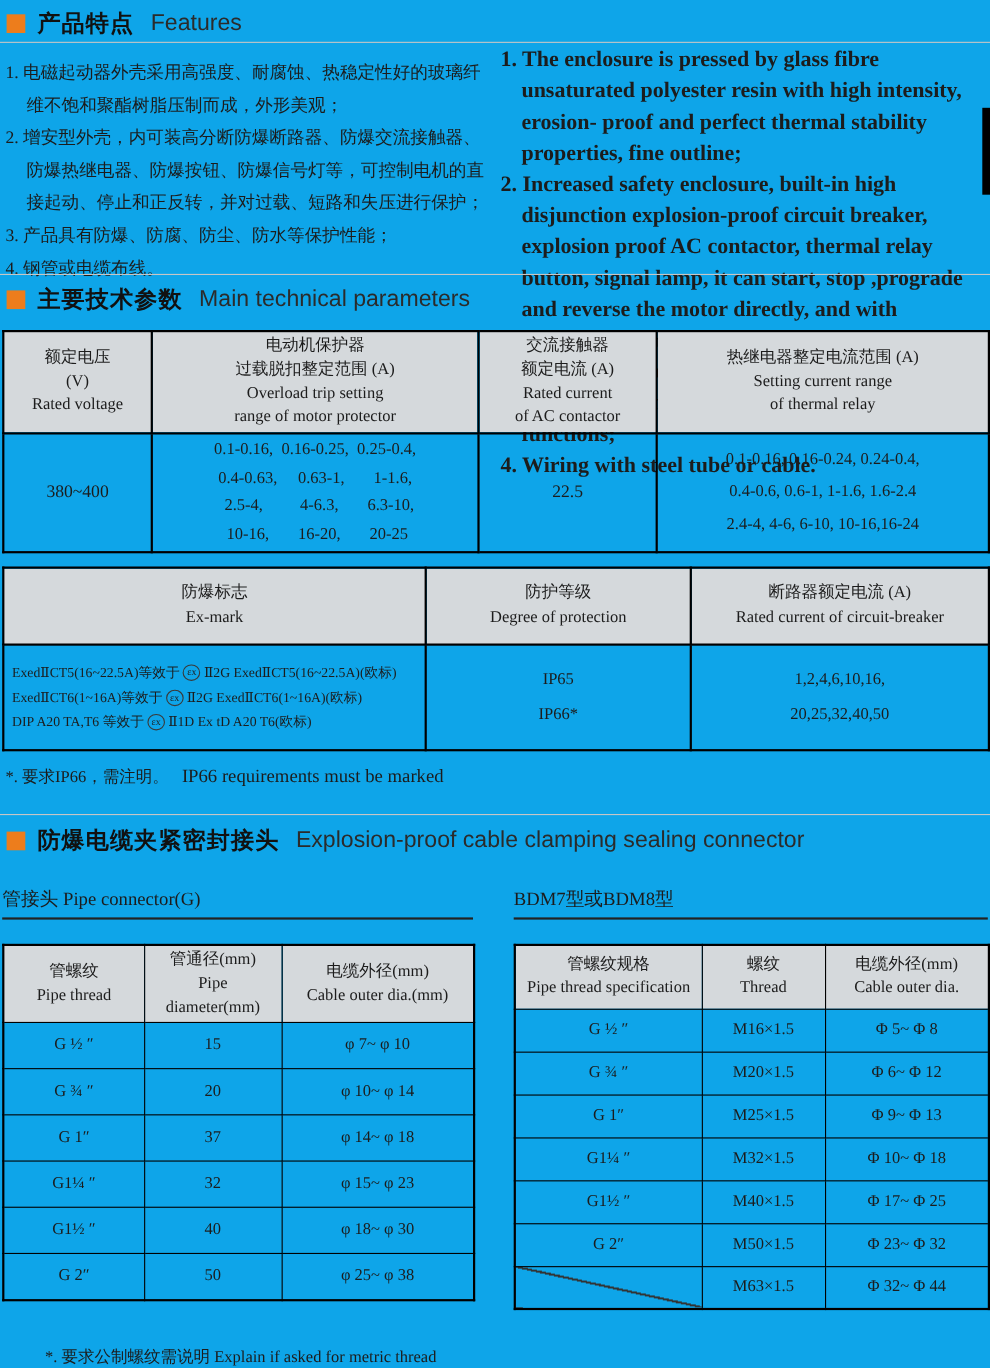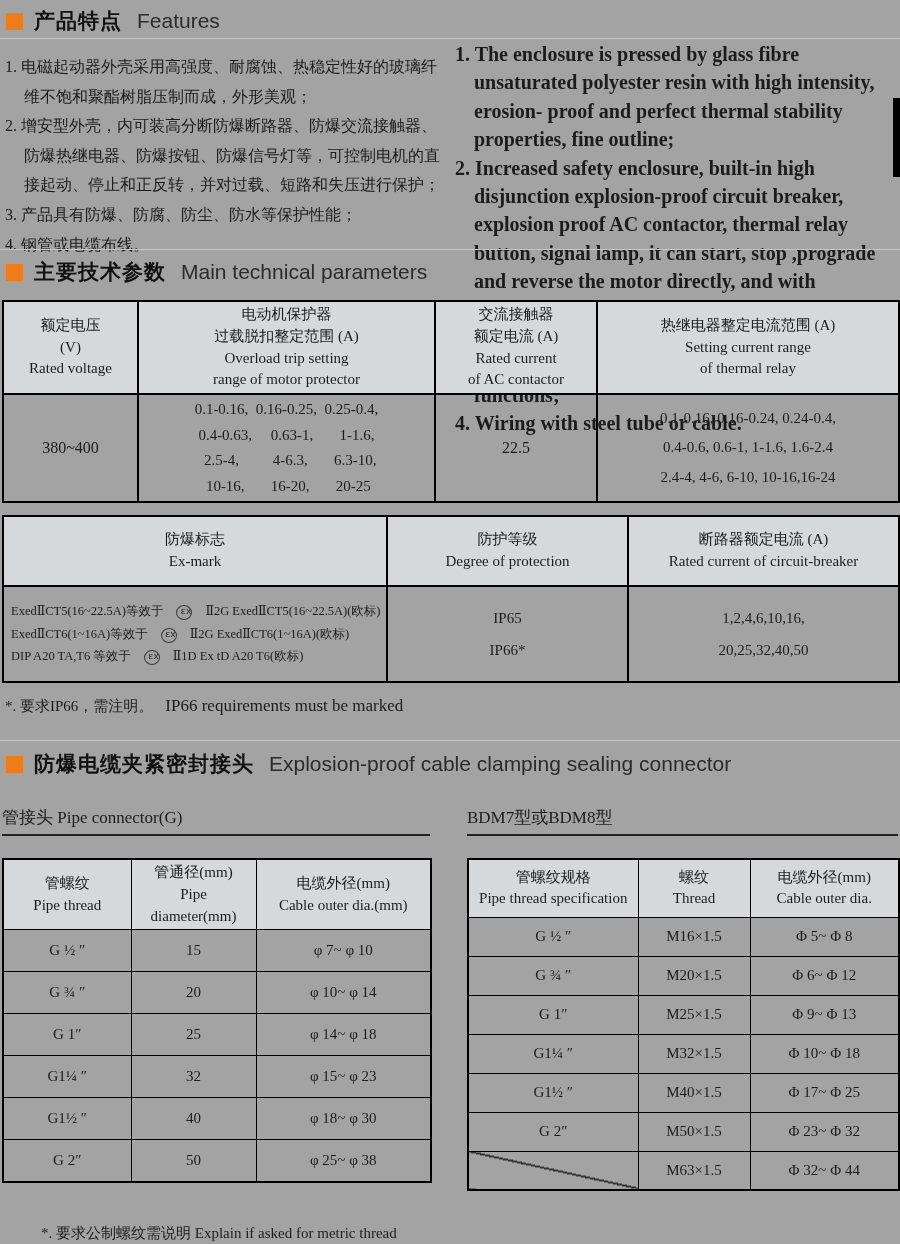--- a/index.html
+++ b/index.html
@@ -1,16 +1,16 @@
 <!DOCTYPE html>
 <html><head>
 <meta charset="utf-8">
 <style>
   html,body{margin:0;padding:0;background:#fff;}
-  .page{position:relative;width:900px;height:1244px;background:#a3a3a3;overflow:hidden;
+  .page{position:relative;width:900px;height:1244px;background:#0ea5e9;overflow:hidden;
         font-family:"Liberation Serif","DejaVu Serif",serif;color:#1c1c1c;}
   .rule{position:absolute;left:0;width:900px;height:1px;background:#c6c6c6;}
   .sec-head{position:absolute;left:6px;display:flex;align-items:center;gap:11px;
             font-family:"Liberation Sans","DejaVu Sans",sans-serif;}
   .sec-head .sq{width:17px;height:17px;background:#ed7d1c;flex:0 0 auto;}
   .sec-head .zh{font-weight:bold;font-size:21px;color:#111;letter-spacing:1px;}
   .sec-head .en{font-size:21px;color:#2b2b2b;margin-left:4px;}
   .col{position:absolute;font-size:16px;}
   .col .item{padding-left:19px;text-indent:-19px;}
   .zh-col{top:52px;left:5px;width:438px;line-height:1.85;}
@@ -21,22 +21,22 @@
   .dtable th,.dtable td{border:2px solid #000;text-align:center;vertical-align:middle;
         font-weight:normal;padding:2px 4px;overflow:hidden;}
   .dtable th{background:#d5d9dc;white-space:pre-line;font-size:15px;line-height:1.45;}
   .stable th,.stable td{border-width:1.5px;}
   .pre{white-space:pre;line-height:1.7;font-size:15px;}
   .preline{white-space:pre-line;font-size:15px;}
   .lh19{line-height:1.95;} .lh21{line-height:2.15;}
   .exmark-cell{text-align:left !important;padding:4px 4px 4px 7px !important;
         font-size:12.5px;line-height:1.8;white-space:nowrap;}
   .atex{display:inline-block;min-width:14px;height:13px;border:1px solid #3a3a3a;border-radius:50%;
-        font-size:9px;line-height:12px;text-align:right;vertical-align:1px;margin:0 13px;
-        font-family:Liberation Mono, monospace;}
+        font-size:9px;line-height:12px;text-align:center;vertical-align:1px;margin:0 3px;
+        font-family:Liberation Serif, serif;}
   .note{position:absolute;left:5px;font-size:15px;}
   .note .en-part{font-size:17px;margin-left:12px;}
   .subtitle{position:absolute;border-bottom:2px solid #222;font-size:17px;padding-bottom:5px;}
   .small-cell{font-size:15px;}
   .diag{background:linear-gradient(to top right,
         transparent calc(50% - 1px), #333 calc(50% - 1px),
         #333 calc(50% + 1px), transparent calc(50% + 1px));}
 </style>
 </head>
 <body>
@@ -173,21 +173,21 @@
       <td class="small-cell">15</td>
       <td class="small-cell">φ 7~ φ 10</td>
     </tr>
     <tr style="height:42px;">
       <td class="small-cell">G ¾ ″</td>
       <td class="small-cell">20</td>
       <td class="small-cell">φ 10~ φ 14</td>
     </tr>
     <tr style="height:42px;">
       <td class="small-cell">G 1″</td>
-      <td class="small-cell">25</td>
+      <td class="small-cell">37</td>
       <td class="small-cell">φ 14~ φ 18</td>
     </tr>
     <tr style="height:42px;">
       <td class="small-cell">G1¼ ″</td>
       <td class="small-cell">32</td>
       <td class="small-cell">φ 15~ φ 23</td>
     </tr>
     <tr style="height:42px;">
       <td class="small-cell">G1½ ″</td>
       <td class="small-cell">40</td>

